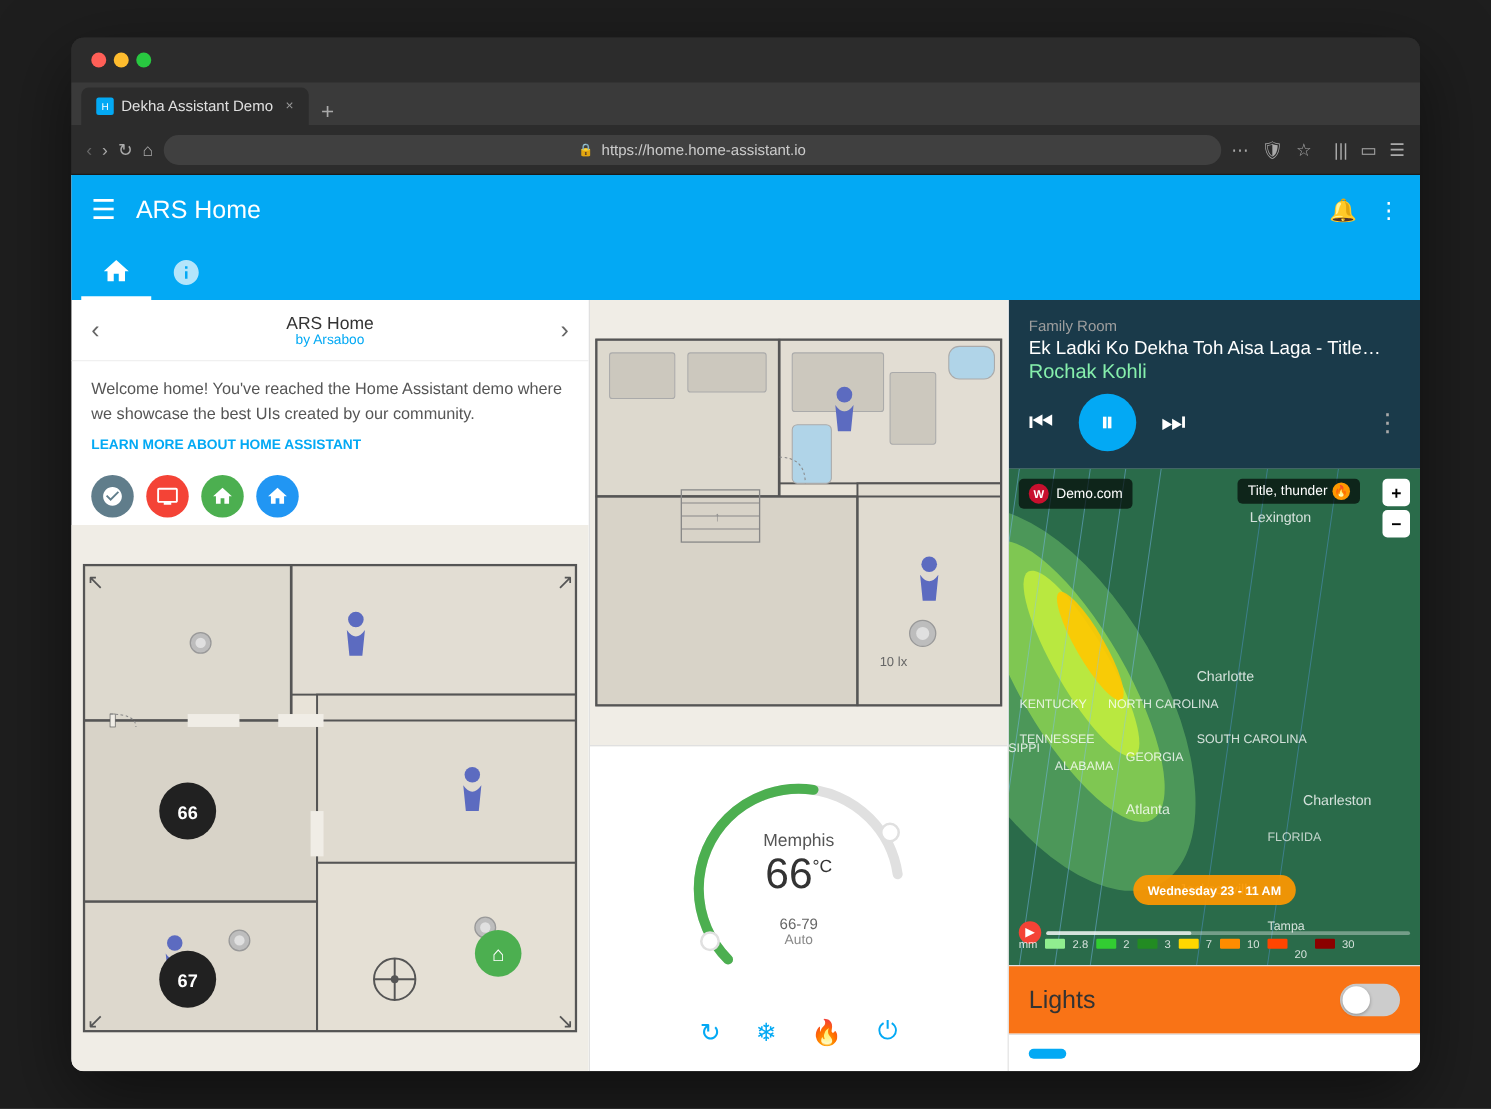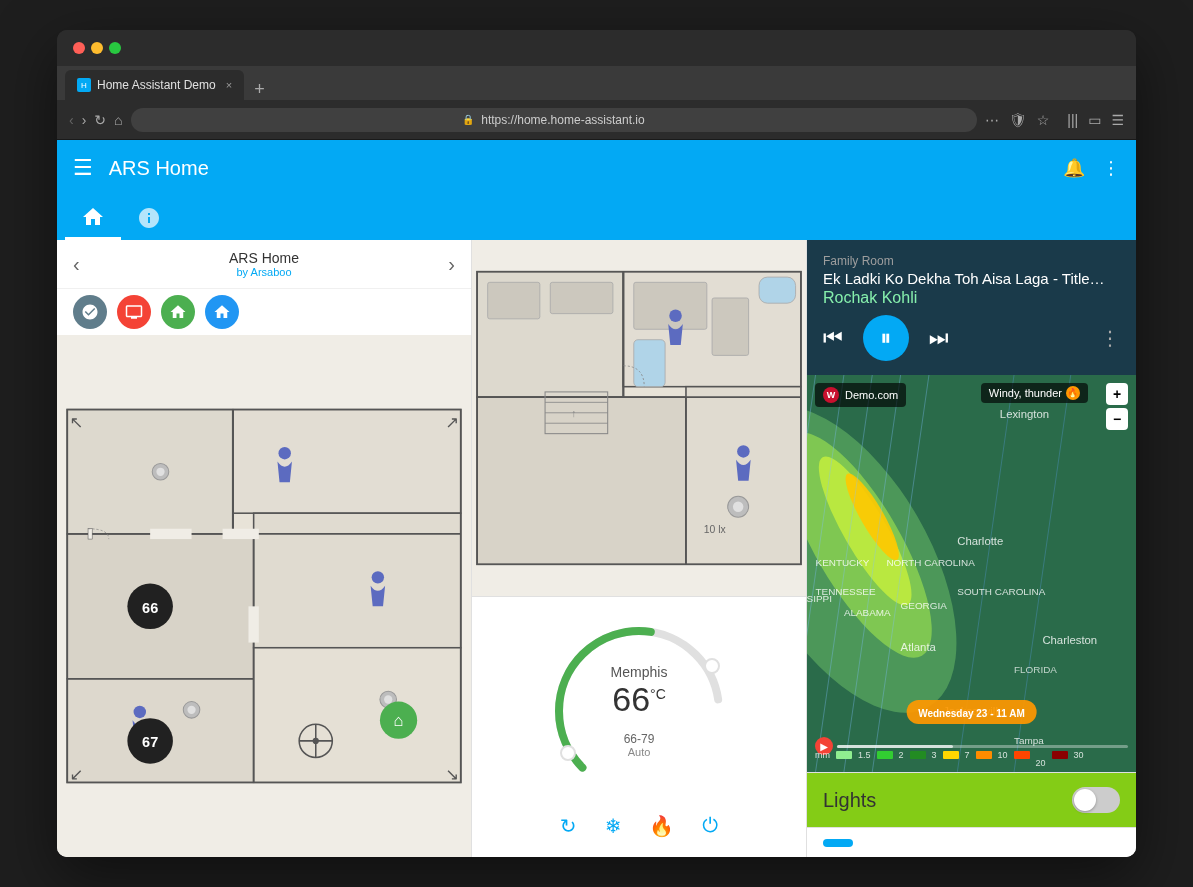--- a/index.html
+++ b/index.html
@@ -20,21 +20,21 @@
       <div style="display:flex; gap:6px;">
         <div class="traffic-light tl-red"></div>
         <div class="traffic-light tl-yellow"></div>
         <div class="traffic-light tl-green"></div>
       </div>
     </div>
 
     <div style="height:34px; background:#3a3a3a; display:flex; align-items:flex-end; padding:0 8px; gap:2px;">
       <div style="display:flex; align-items:center; gap:6px; background:#2c2c2c; padding:6px 12px; border-radius:6px 6px 0 0; font-size:12px; color:#e0e0e0; height:30px;">
         <div style="width:14px;height:14px;background:#03a9f4;border-radius:2px;display:flex;align-items:center;justify-content:center;font-size:8px;color:white;">H</div>
-        <span>Home Assistant Demo</span>
+        <span>Dekha Assistant Demo</span>
         <span style="color:#999;font-size:11px;margin-left:4px;">×</span>
       </div>
       <button style="background:none;border:none;color:#aaa;font-size:18px;cursor:pointer;padding:0 8px;">+</button>
     </div>
 
     <div style="height:40px; background:#2c2c2c; display:flex; align-items:center; padding:0 12px; gap:8px; border-bottom:1px solid #1a1a1a;">
       <button style="background:none;border:none;color:#666;font-size:14px;cursor:pointer;">‹</button>
       <button style="background:none;border:none;color:#aaa;font-size:14px;cursor:pointer;">›</button>
       <button style="background:none;border:none;color:#aaa;font-size:14px;cursor:pointer;">↻</button>
       <button style="background:none;border:none;color:#aaa;font-size:14px;cursor:pointer;">⌂</button>
@@ -84,20 +84,24 @@
             <button style="background:none;border:none;color:#666;font-size:20px;cursor:pointer;">‹</button>
             <div style="text-align:center;">
               <div style="font-size:14px;font-weight:500;color:#333;">ARS Home</div>
               <div style="font-size:11px;color:#03a9f4;cursor:pointer;">
                 by <span>Arsaboo</span>
               </div>
             </div>
             <button style="background:none;border:none;color:#666;font-size:20px;cursor:pointer;">›</button>
           </div>
 
+          <div style="padding:12px 16px;flex-shrink:0;">
+            <p style="font-size:13px;color:#555;line-height:1.5;">Welcome home! You've reached the Home Assistant demo where we showcase the best UIs created by our community.</p>
+            <a href="#" style="color:#03a9f4;font-size:11px;font-weight:700;text-decoration:none;display:block;margin-top:10px;">LEARN MORE ABOUT HOME ASSISTANT</a>
+          </div>
 
           <div style="display:flex;gap:10px;padding:6px 16px;flex-shrink:0;">
             <div style="width:34px;height:34px;border-radius:50%;background:#607d8b;display:flex;align-items:center;justify-content:center;cursor:pointer;">
               <svg width="18" height="18" viewBox="0 0 24 24" fill="white">
                   <path d="M12 2C6.48 2 2 6.48 2 12s4.48 10 10 10 10-4.48 10-10S17.52 2 12 2zm-2 15l-5-5 1.41-1.41L10 14.17l7.59-7.59L19 8l-9 9z"></path>
                 </svg>
             </div>
             <div style="width:34px;height:34px;border-radius:50%;background:#f44336;display:flex;align-items:center;justify-content:center;cursor:pointer;">
               <svg width="18" height="18" viewBox="0 0 24 24" fill="white">
                   <path d="M21 3H3c-1.1 0-2 .9-2 2v12c0 1.1.9 2 2 2h5v2h8v-2h5c1.1 0 2-.9 2-2V5c0-1.1-.9-2-2-2zm0 14H3V5h18v12z"></path>
@@ -345,21 +349,21 @@
               <text x="120" y="165" fill="rgba(255,255,255,0.8)" font-size="7">GEORGIA</text>
               <text x="110" y="135" fill="rgba(255,255,255,0.8)" font-size="7">NORTH CAROLINA</text>
             </svg>
 
             
             <div style="position:absolute;top:8px;left:8px;background:rgba(0,0,0,0.65);padding:4px 8px;border-radius:4px;display:flex;align-items:center;gap:6px;">
               <div style="background:#c8102e;border-radius:50%;width:16px;height:16px;display:flex;align-items:center;justify-content:center;font-size:9px;color:white;font-weight:bold;">W</div>
               <span style="color:white;font-size:11px;">Demo.com</span>
             </div>
             <div style="position:absolute;top:8px;right:48px;background:rgba(0,0,0,0.65);padding:3px 8px;border-radius:4px;display:flex;align-items:center;gap:4px;">
-              <span style="color:white;font-size:11px;">Windy, thunder</span>
+              <span style="color:white;font-size:11px;">Title, thunder</span>
               <div style="background:#ff9800;border-radius:50%;width:14px;height:14px;display:flex;align-items:center;justify-content:center;font-size:9px;color:white;">🔥</div>
             </div>
             
             
             <div style="position:absolute;top:8px;right:8px;display:flex;flex-direction:column;gap:3px;">
               <button style="background:white;border:none;width:22px;height:22px;border-radius:4px;font-size:14px;cursor:pointer;font-weight:bold;display:flex;align-items:center;justify-content:center;">+</button>
               <button style="background:white;border:none;width:22px;height:22px;border-radius:4px;font-size:14px;cursor:pointer;font-weight:bold;display:flex;align-items:center;justify-content:center;">−</button>
             </div>
 
             
@@ -374,37 +378,37 @@
               </button>
               <div style="flex:1;height:3px;background:rgba(255,255,255,0.35);border-radius:2px;">
                 <div style="width:40%;height:100%;background:rgba(255,255,255,0.7);border-radius:2px;"></div>
               </div>
             </div>
 
             
             <div style="position:absolute;bottom:4px;left:8px;display:flex;align-items:center;gap:6px;">
               <span style="font-size:9px;color:rgba(255,255,255,0.8);">mm</span>
               <div style="width:16px;height:8px;background:#90ee90;border-radius:1px;"></div>
-              <span style="font-size:9px;color:rgba(255,255,255,0.8);">1.5</span>
+              <span style="font-size:9px;color:rgba(255,255,255,0.8);">2.8</span>
               <div style="width:16px;height:8px;background:#32cd32;border-radius:1px;"></div>
               <span style="font-size:9px;color:rgba(255,255,255,0.8);">2</span>
               <div style="width:16px;height:8px;background:#228b22;border-radius:1px;"></div>
               <span style="font-size:9px;color:rgba(255,255,255,0.8);">3</span>
               <div style="width:16px;height:8px;background:#ffd700;border-radius:1px;"></div>
               <span style="font-size:9px;color:rgba(255,255,255,0.8);">7</span>
               <div style="width:16px;height:8px;background:#ff8c00;border-radius:1px;"></div>
               <span style="font-size:9px;color:rgba(255,255,255,0.8);">10</span>
               <div style="width:16px;height:8px;background:#ff4500;border-radius:1px;"></div>
               <span style="font-size:9px;color:rgba(255,255,255,0.8);margin-top:16px;">20</span>
               <div style="width:16px;height:8px;background:#8b0000;border-radius:1px;"></div>
               <span style="font-size:9px;color:rgba(255,255,255,0.8);">30</span>
             </div>
           </div>
 
-          <div style="background:#84cc16;padding:14px 16px;border-top:1px solid #e0e0e0;display:flex;align-items:center;justify-content:space-between;flex-shrink:0;">
+          <div style="background:#f97316;padding:14px 16px;border-top:1px solid #e0e0e0;display:flex;align-items:center;justify-content:space-between;flex-shrink:0;">
             <span style="font-size:20px;color:#333;">Lights</span>
             <div style="width:48px;height:26px;background:#ccc;border-radius:13px;position:relative;cursor:pointer;">
               <div style="width:22px;height:22px;background:white;border-radius:50%;position:absolute;top:2px;left:2px;box-shadow:0 1px 3px rgba(0,0,0,0.3);"></div>
             </div>
           </div>
 
           <div style="background:white;padding:14px 16px;border-top:1px solid #e0e0e0;display:flex;align-items:center;justify-content:space-between;flex-shrink:0;height:30px;overflow:hidden;">
             <div style="width:30px;height:8px;background:#03a9f4;border-radius:4px;"></div>
           </div>
 

